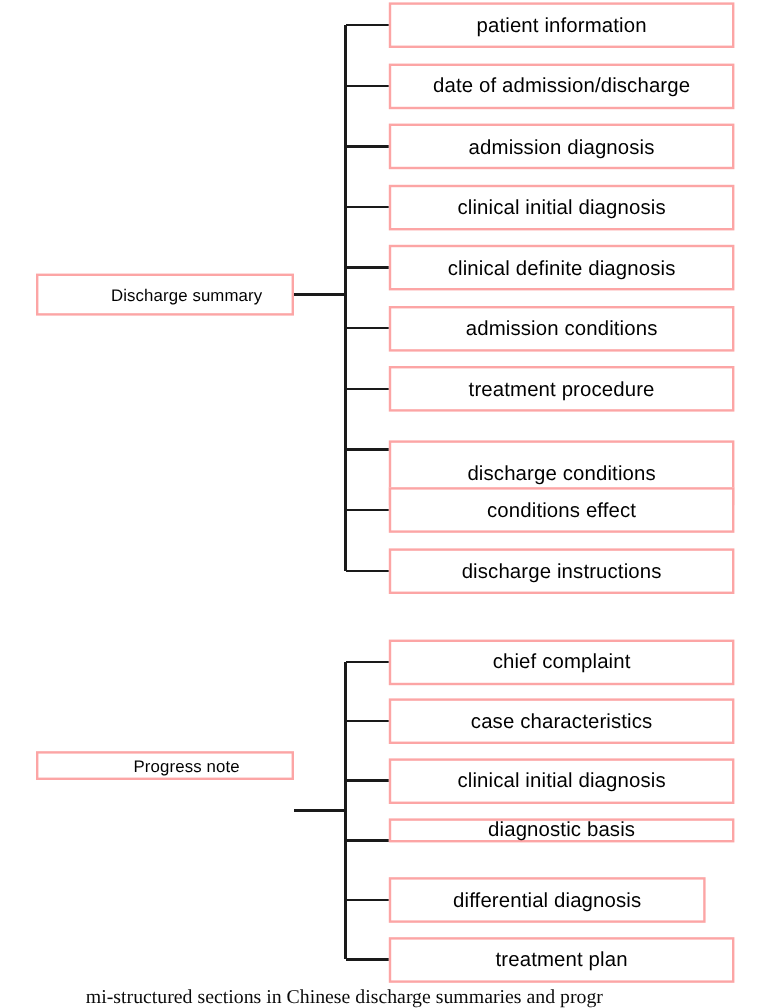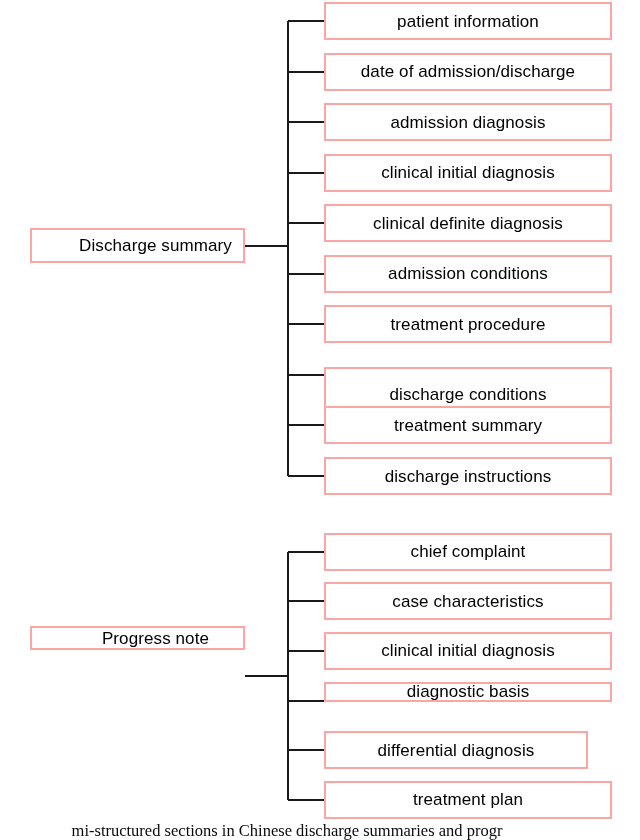--- a/index.html
+++ b/index.html
@@ -38,21 +38,21 @@
     align-items: center;
     justify-content: center;
     text-align: center;
     font-family: "Liberation Sans", sans-serif;
     font-size: 17px;
     line-height: 1;
     color: #000000;
     letter-spacing: 0.1px;
   }
   .node-box.root {
-    font-size: 17px;
+    font-size: 14px;
     padding-left: 36px;
   }
   .caption {
     position: absolute;
     left: 0;
     width: 540px;
     font-family: Liberation Serif, serif;
     font-size: 16.5px;
     line-height: 18px;
     color: #0a0a0a;
@@ -122,21 +122,21 @@
   <div class="node-box" style="left:324px; top:254.5px; width:288px; height:38px;">
     <span>admission conditions</span>
   </div>
   <div class="node-box" style="left:324px; top:305px; width:288px; height:38px;">
     <span>treatment procedure</span>
   </div>
   <div class="node-box" style="left:324px; top:367px; width:288px; height:54px;">
     <span>discharge conditions</span>
   </div>
   <div class="node-box" style="left:324px; top:406px; width:288px; height:38px;">
-    <span>treatment summary</span>
+    <span>conditions effect</span>
   </div>
   <div class="node-box" style="left:324px; top:457px; width:288px; height:38px;">
     <span>discharge instructions</span>
   </div>
 
   <div class="node-box root" style="left:30px; top:626px; width:215px; height:24px;">
     <span>Progress note</span>
   </div>
 
   <div class="node-box" style="left:324px; top:532.5px; width:288px; height:38px;">

